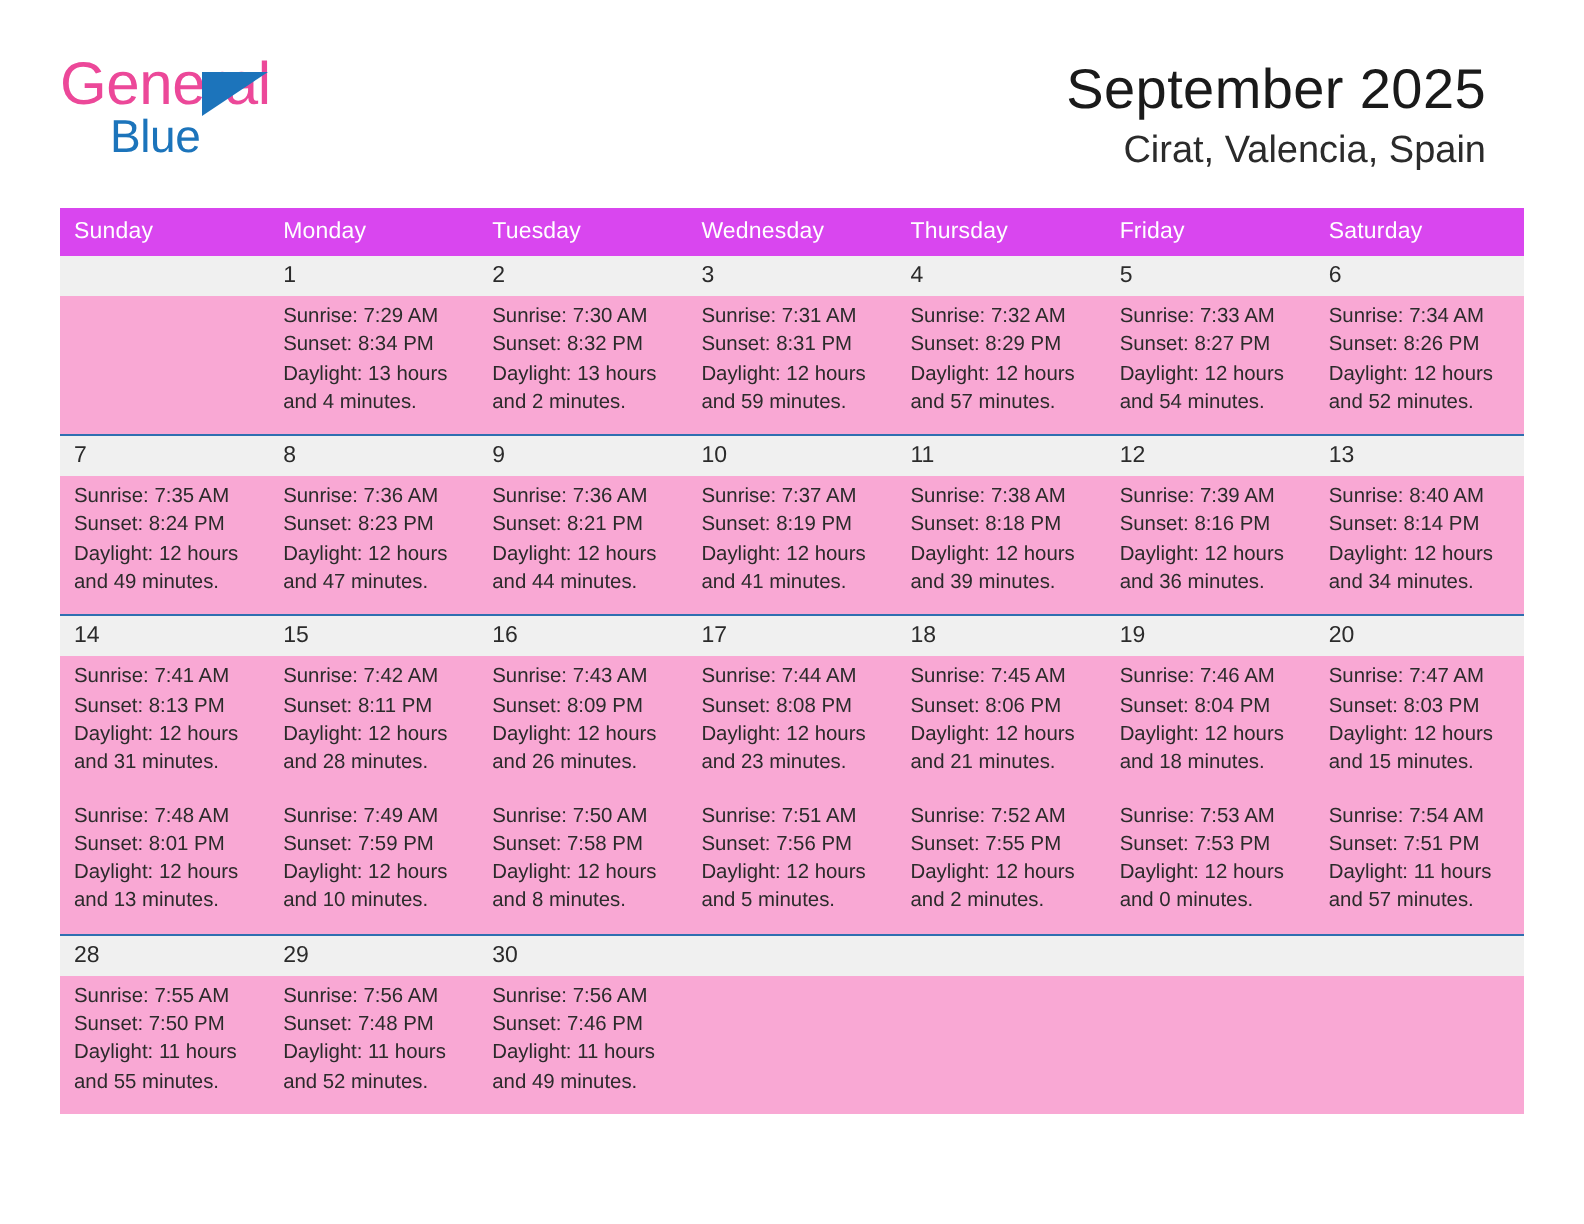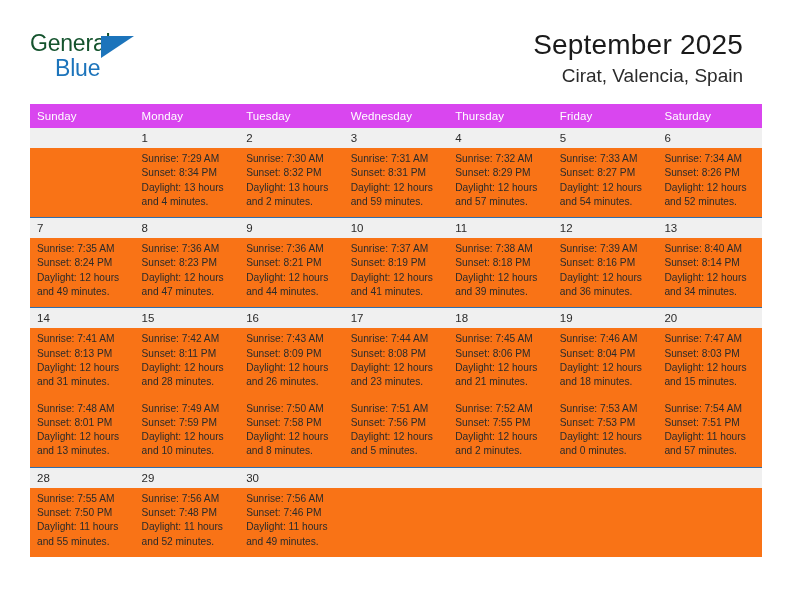--- a/index.html
+++ b/index.html
@@ -30,22 +30,22 @@
     position: absolute;
     left: 0;
     top: 2px;
     width: 130px;
     height: 58px;
   }
   .brand-general {
     position: absolute;
     left: 0;
     top: 0;
-    font-size: 23px;
-    color: #14532d;
+    font-size: 30px;
+    color: #ec4899;
     letter-spacing: -0.2px;
     line-height: 26px;
   }
   .brand-tri {
     position: absolute;
     left: 71px;
     top: 6px;
     width: 0;
     height: 0;
     border-left: 33px solid #1c74bb;
@@ -107,21 +107,21 @@
     border-top: 1.4px solid #2f6fb0;
     font-size: 11.5px;
     color: #2b2b2b;
     padding: 4px 0 4px 7px;
     height: 18px;
     vertical-align: top;
   }
   tr.date-row.first td { border-top: none; }
 
   tr.info-row td {
-    background: #f97316;
+    background: #f9a8d4;
     vertical-align: top;
     padding: 4px 6px 8px 7px;
     height: 68px;
   }
   .info {
     font-size: 10.2px;
     color: #2b2b2b;
     line-height: 14.3px;
     white-space: pre-line;
   }

